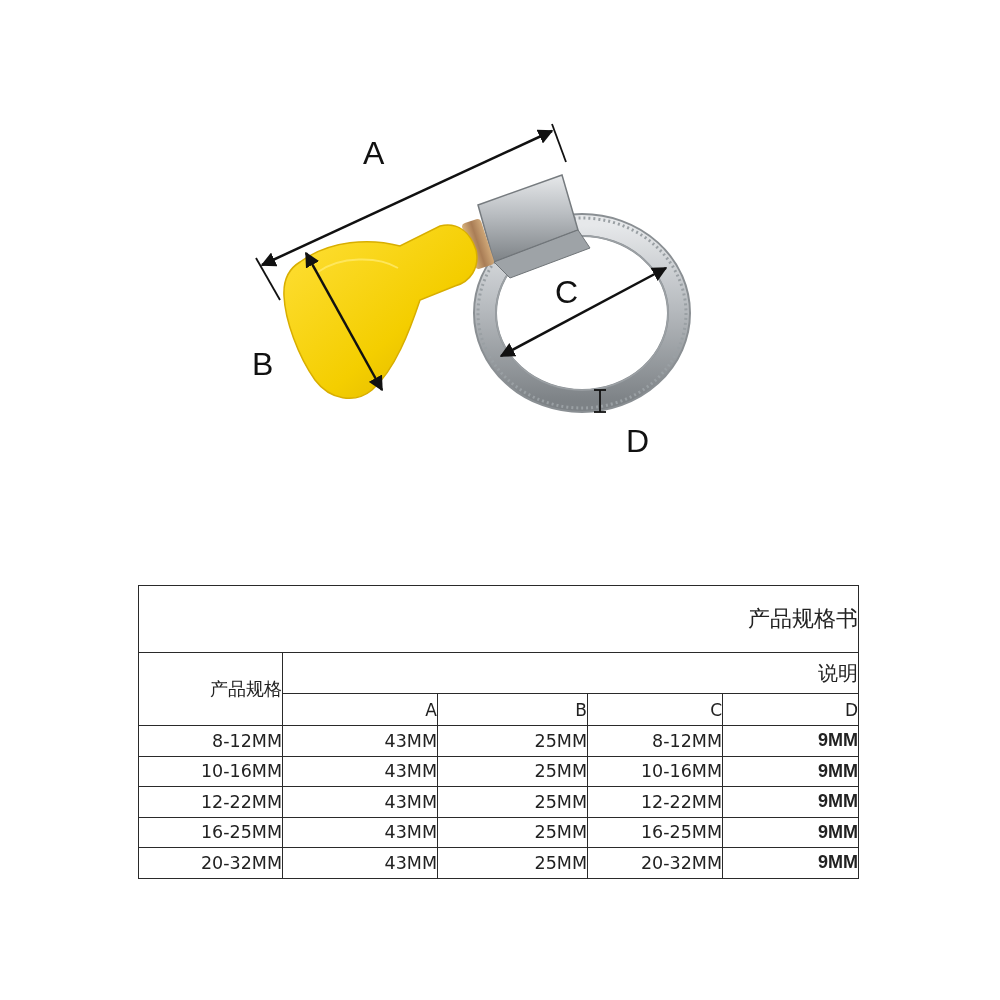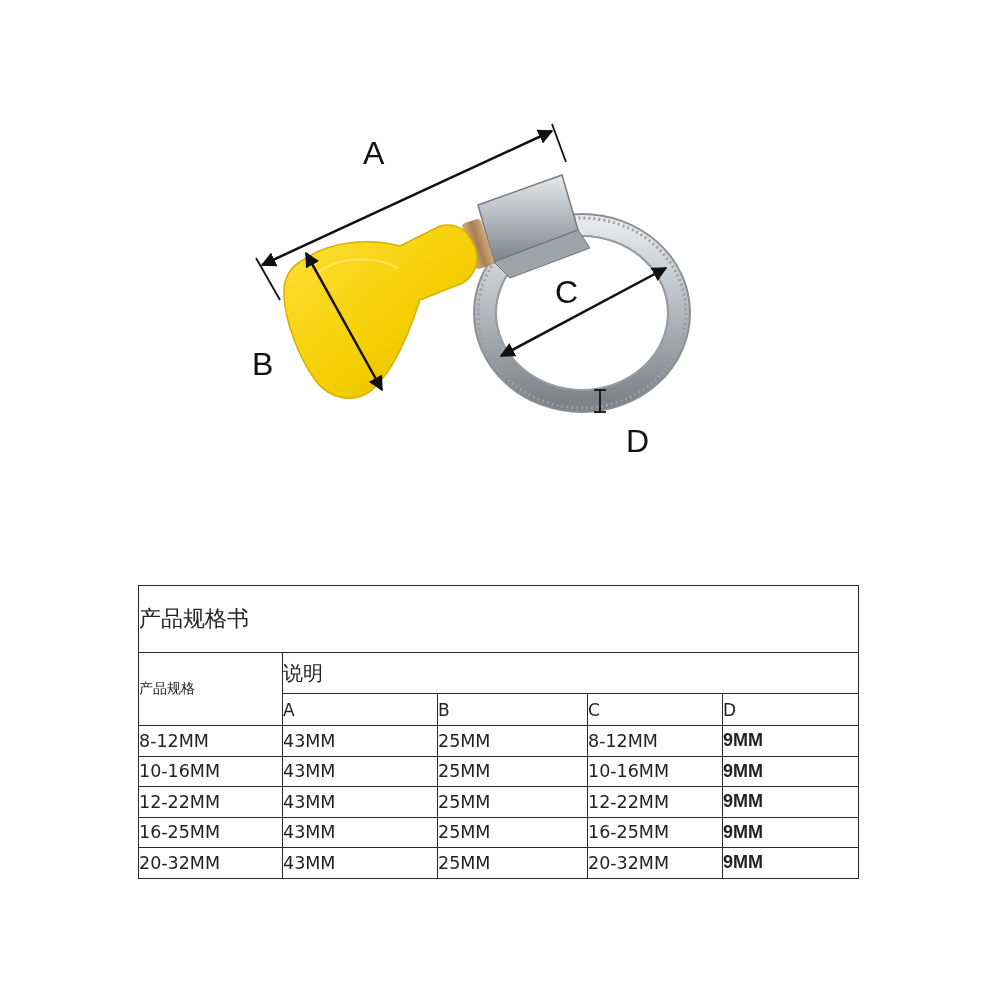--- a/index.html
+++ b/index.html
@@ -2,24 +2,24 @@
 <html><head>
 <meta charset="utf-8">
 <style>
   html, body { margin:0; padding:0; background:#ffffff; }
   body { width:1000px; height:1000px; position:relative; overflow:hidden;
          font-family:"DejaVu Sans", "Liberation Sans", sans-serif; color:#1a1a1a; }
   #product { position:absolute; left:0; top:0; width:1000px; height:520px; }
   .dim-label { position:absolute; font-family:"Liberation Sans", sans-serif; font-size:32px; color:#111; line-height:1; }
   #spec-table { position:absolute; left:138px; top:585px; width:720px; height:292px;
                 border-collapse:collapse; table-layout:fixed; }
-  #spec-table td { border:1.6px solid #2a2a2a; text-align:left; vertical-align:middle; padding:0;
+  #spec-table td { border:1.6px solid #2a2a2a; text-align:right; vertical-align:middle; padding:0;
                    font-family:"DejaVu Sans", sans-serif; font-size:17px; color:#222; }
   #spec-table .title-cell { height:66px; font-size:22px; }
-  #spec-table .rowhead { font-size:14px; }
+  #spec-table .rowhead { font-size:18px; }
   #spec-table .group-head { height:40px; font-size:20px; }
   #spec-table .sub-head { height:31px; font-size:17px; }
   #spec-table .data td { height:29.5px; font-size:17.5px; }
   #spec-table .data td.d-col { font-weight:bold; font-family:"Liberation Sans", sans-serif; font-size:18px;margin-left:17px; }
 </style>
 </head>
 <body>
 
 <div id="product">
   <svg width="1000" height="520" viewBox="0 0 1000 520">

